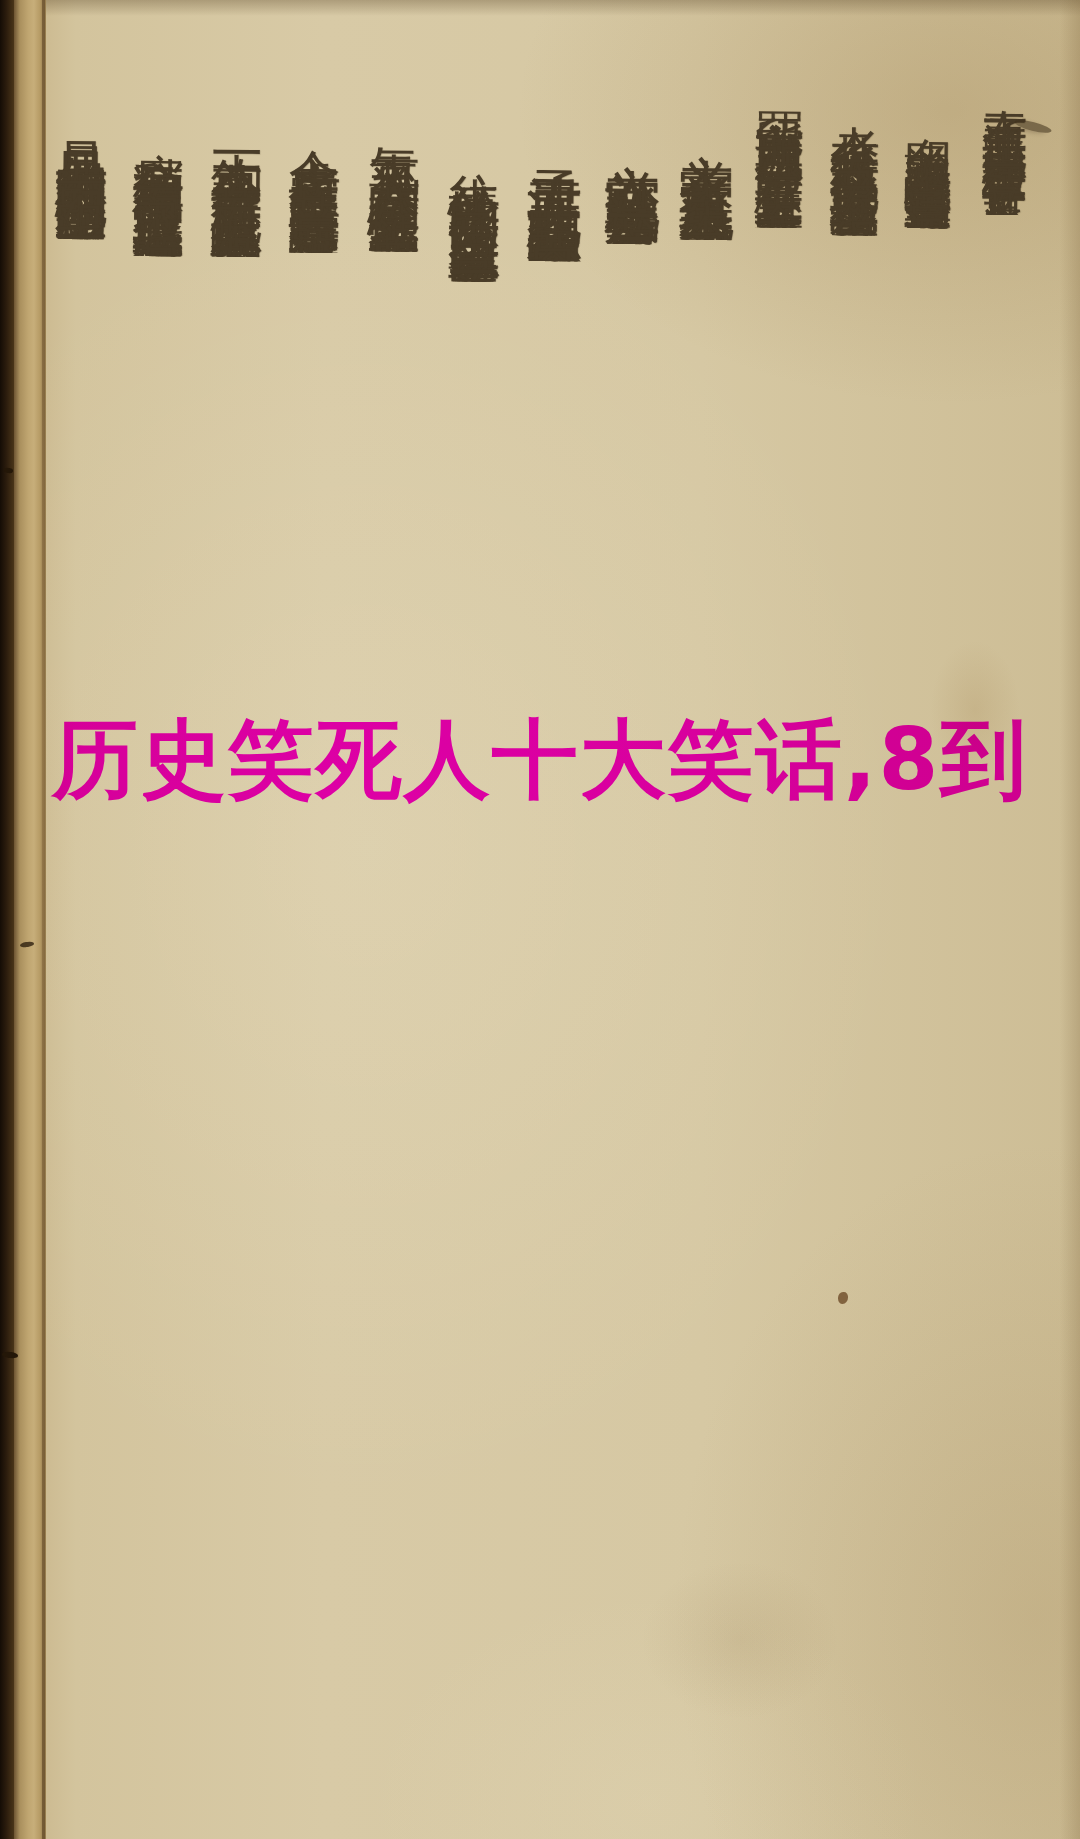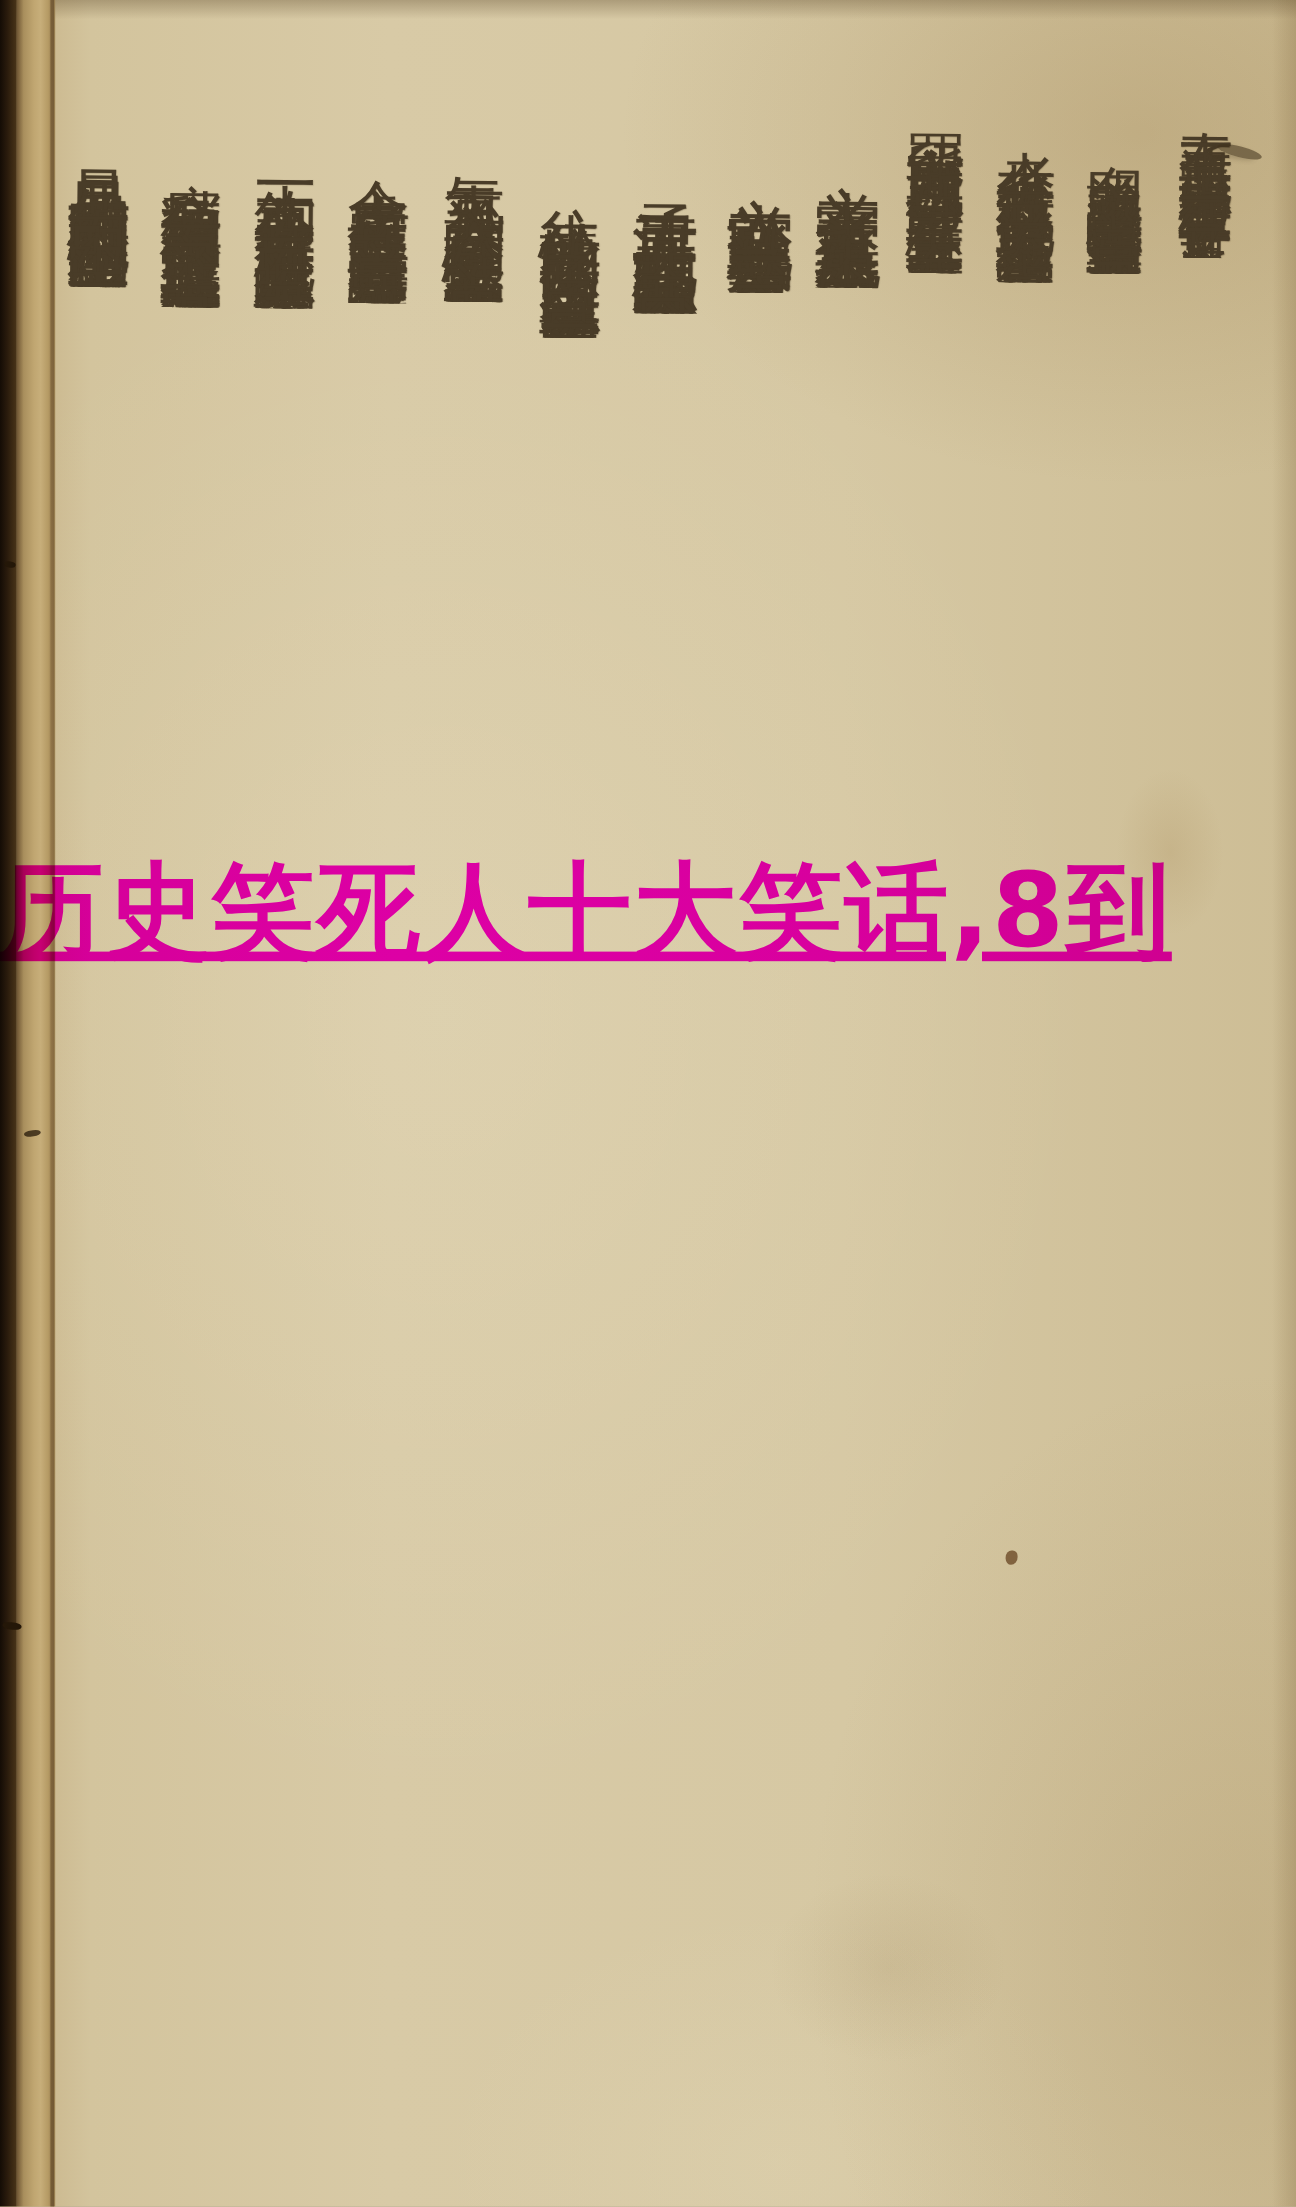--- a/index.html
+++ b/index.html
@@ -55,25 +55,24 @@
   .c7  { left:520px; top:126px; font-size:55px; }
   .c8  { left:442px; top:132px; font-size:52px; }
   .c9  { left:362px; top:108px; font-size:52px; }
   .c10 { left:282px; top:110px; font-size:52px; }
   .c11 { left:204px; top:115px; font-size:52px; }
   .c12 { left:126px; top:115px; font-size:52px; }
   .c13 { left:48px;  top:104px; font-size:53px; }
   
   .overlay {
     position:absolute; left:0; top:716px; width:100%;
-    font-family:"DejaVu Sans", sans-serif; font-weight:bold;
+    text-align:center; font-family:"DejaVu Sans", sans-serif; font-weight:bold;
     font-size:86px; line-height:86px; letter-spacing:2px;
     color:#ff00f2; mix-blend-mode:multiply;
     white-space:nowrap;
-    text-decoration:underline;
   }
   .overlay .line { height:86px; }
   
   .smudge {
     position:absolute; left:1014px; top:122px; width:38px; height:9px;
     background:rgba(62,47,26,.55); border-radius:50%; transform:rotate(14deg);
     box-shadow:-6px 2px 4px rgba(62,47,26,.25);
   }
   .fleck { position:absolute; left:838px; top:1292px; width:10px; height:12px;
     background:#6d4b28; border-radius:50% 40% 55% 45%; opacity:.8; }

